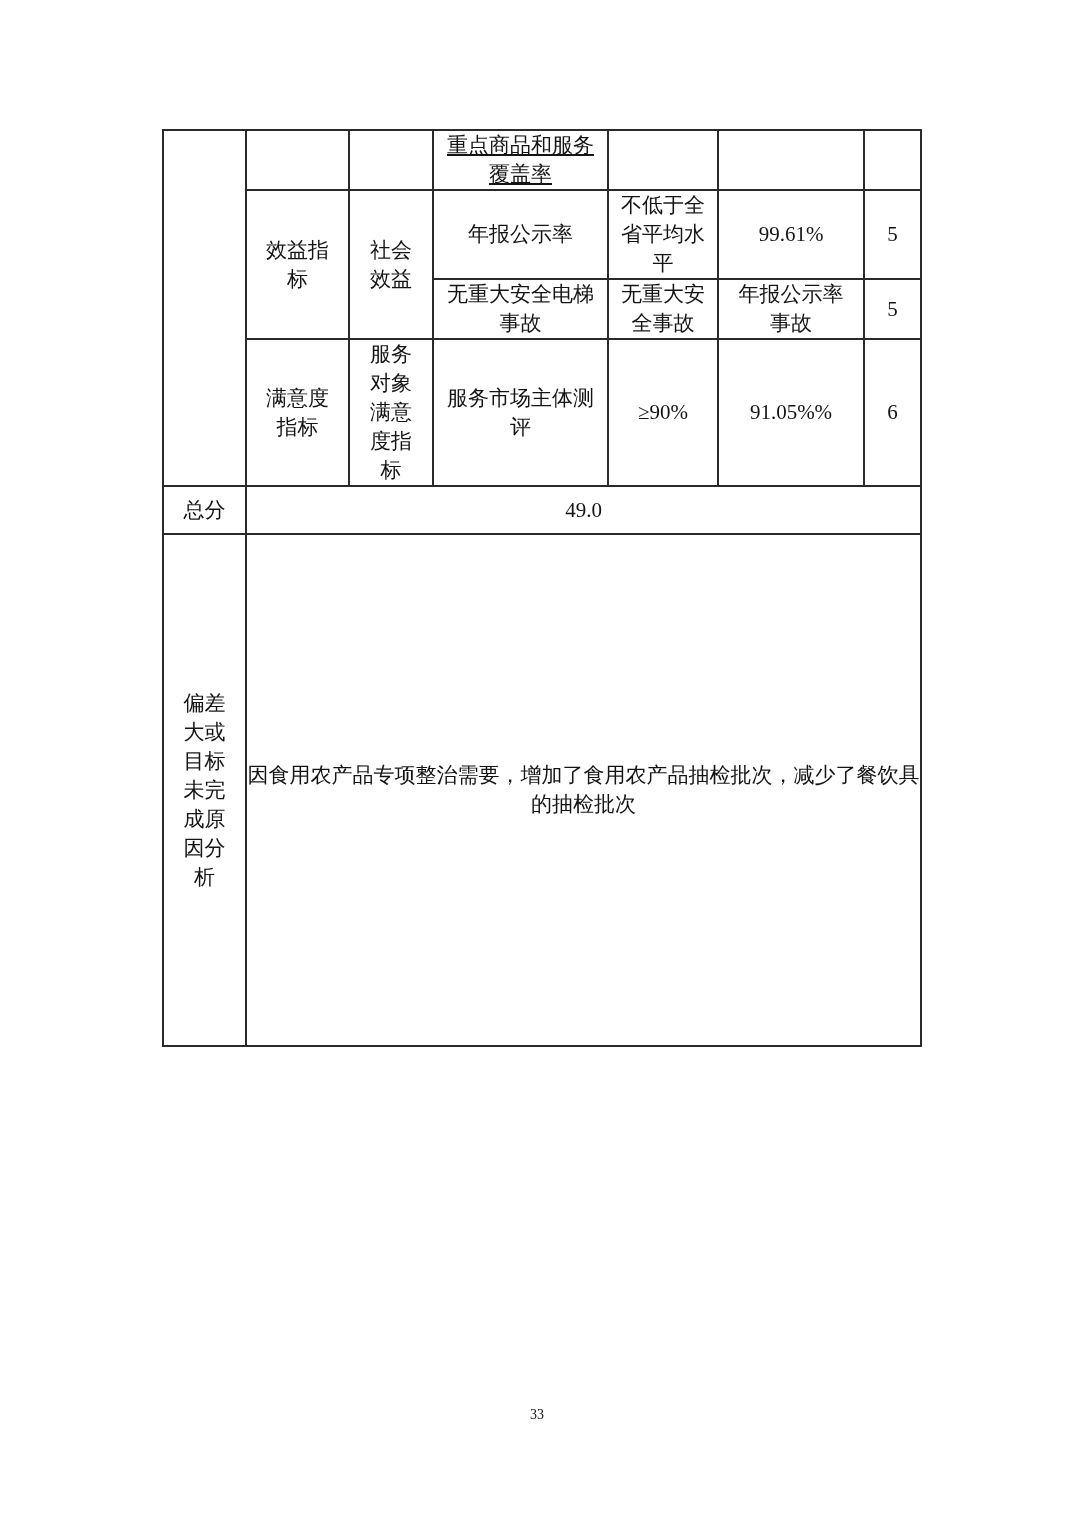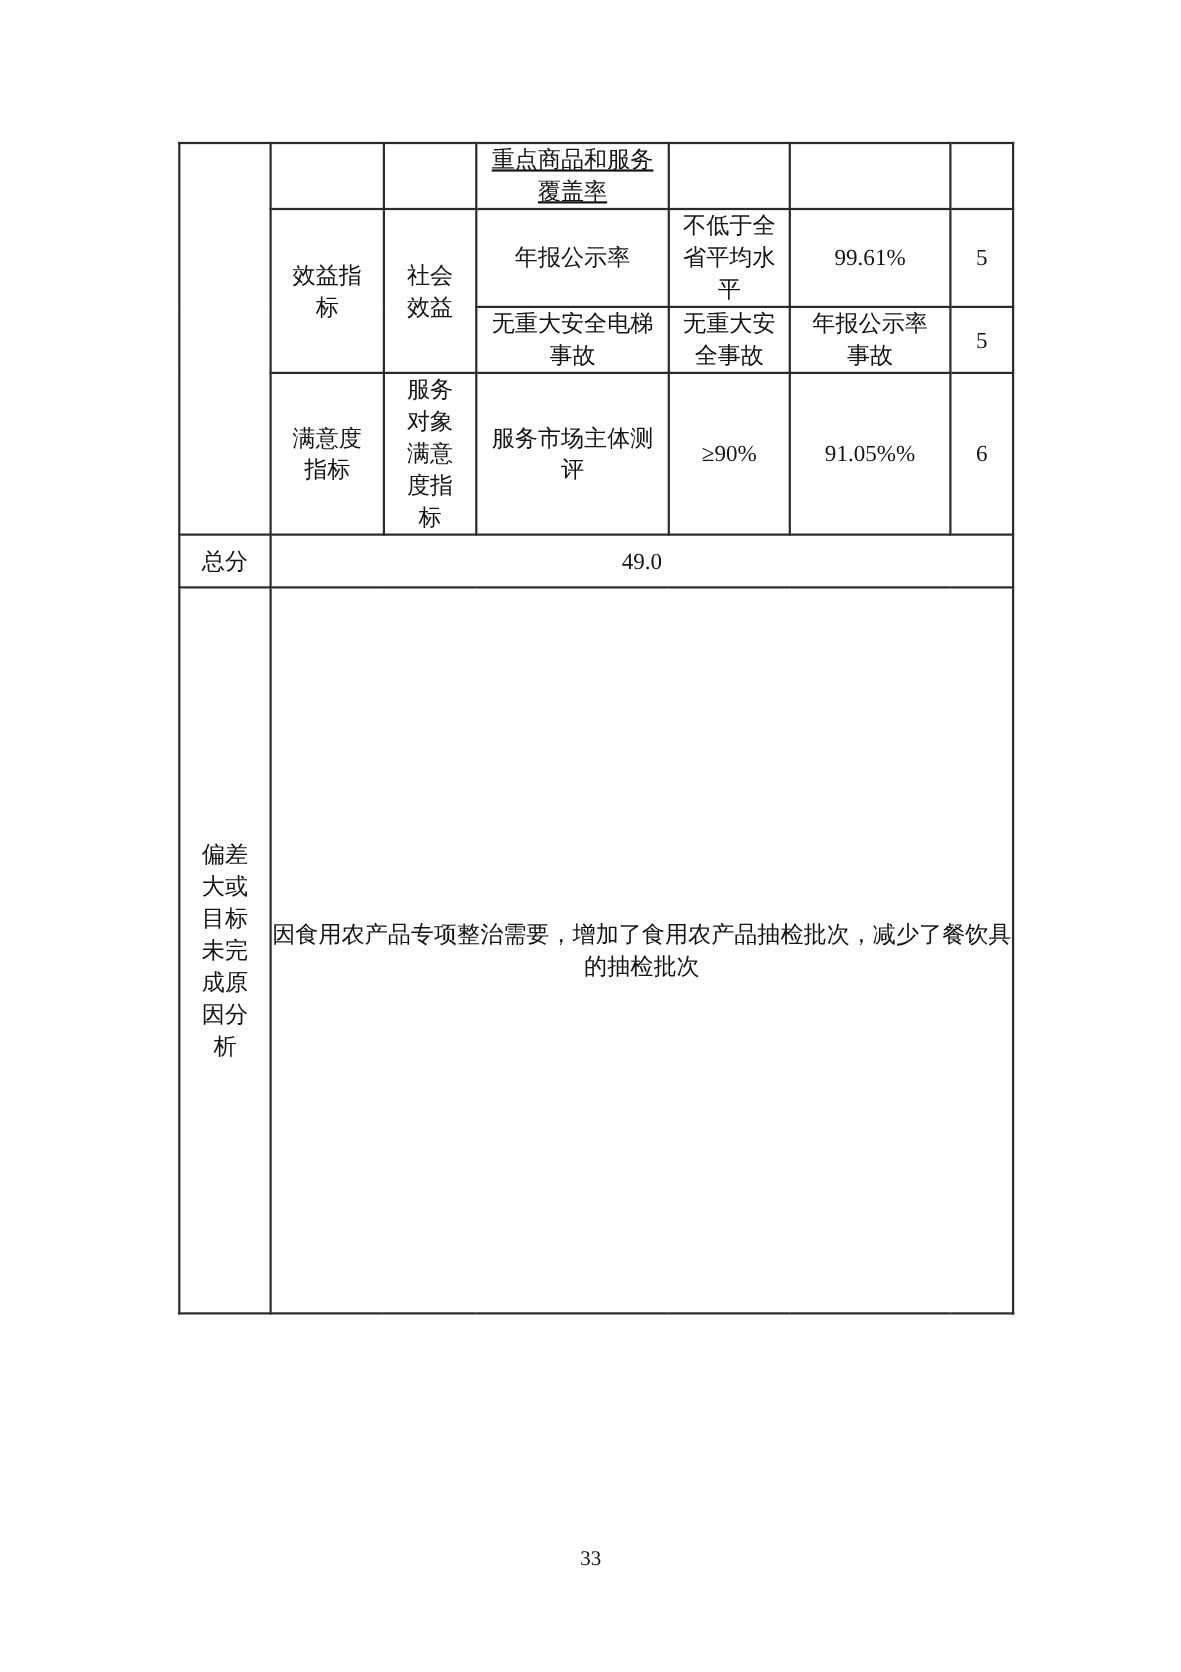--- a/index.html
+++ b/index.html
@@ -32,21 +32,21 @@
     padding: 0;
     font-size: 21px;
     line-height: 29px;
     overflow: hidden;
   }
   tr.rA { height: 56px; text-decoration: underline; }
   tr.rB { height: 85px; }
   tr.rC { height: 59px; }
   tr.rD { height: 140px; }
   tr.rE { height: 48px; }
-  tr.rF { height: 660px; }
+  tr.rF { height: 512px; }
   td.ind {
     text-align: left;
     padding-left: 10px;
   }
   td.score {
     text-align: left;
     padding-left: 7px;
   }
   td.dev-label {
     line-height: 27px;
@@ -56,21 +56,21 @@
     padding: 0 5px 0 13px;
     line-height: 35px;
     margin-left: 24px;
   }
   .page-number {
     position: absolute;
     top: 1407px;
     left: 0;
     width: 1074px;
     text-align: center;
-    font-size: 19px;
+    font-size: 14px;
     color: #141414;
   }
 </style>
 </head>
 <body>
 
 <div class="page">
 
   <table class="perf-table">
     <colgroup>

